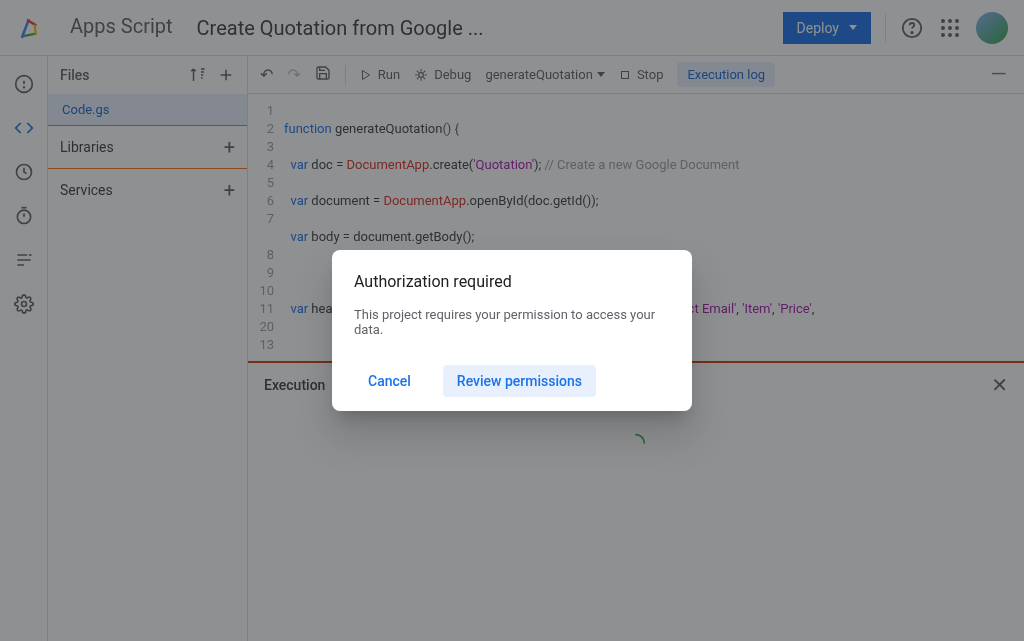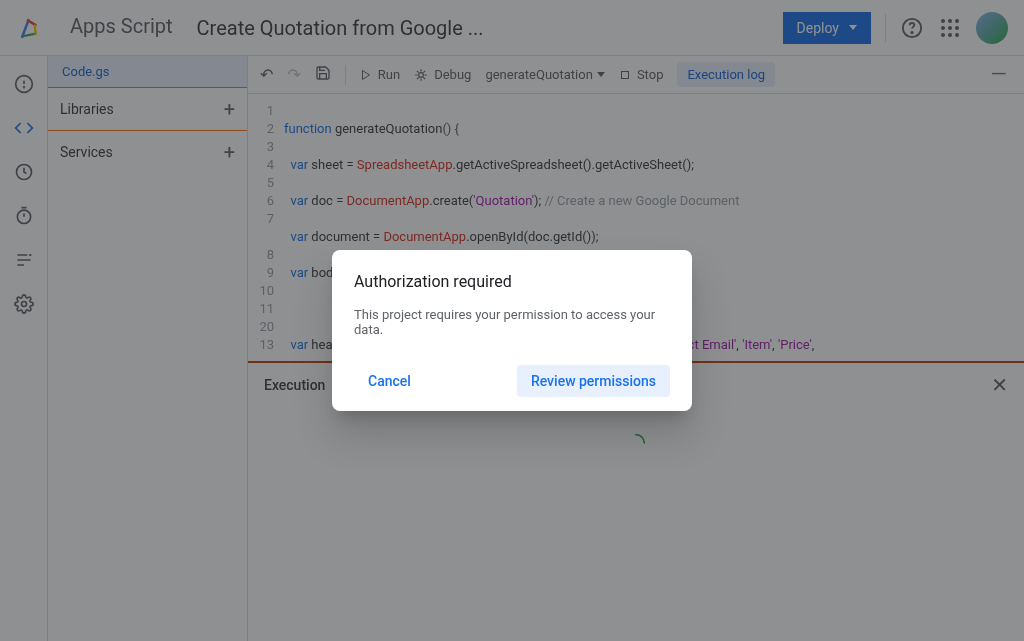--- a/index.html
+++ b/index.html
@@ -64,21 +64,21 @@
 .exec-head { display: flex; align-items: center; padding: 10px 16px; }
 .exec-head-title { font-size: 14px; color: #3c4043; font-weight: 500; }
 .exec-close { margin-left: auto; color: #5f6368; font-size: 20px; cursor: pointer; }
 .spinner-wrap { flex: 1; display: flex; align-items: flex-start; justify-content: center; padding-top: 26px; }
 
 
 .scrim { position: absolute; inset: 0; background: rgba(32,33,36,0.5); display: flex; align-items: flex-start; justify-content: center; padding-top: 250px; z-index: 100; }
 .dialog { width: 360px; background: #fff; border-radius: 8px; box-shadow: 0 11px 15px -7px rgba(0,0,0,.2), 0 24px 38px 3px rgba(0,0,0,.14); padding: 22px 22px 14px; }
 .dlg-title { font-size: 16px; color: #202124; margin-bottom: 16px; }
 .dlg-msg { font-size: 13px; color: #5f6368; margin-bottom: 28px; }
-.dlg-actions { display: flex; justify-content: space-between; gap: 12px; }
+.dlg-actions { display: flex; justify-content: flex-start; gap: 18px; }
 .dlg-btn { border: none; background: none; font-size: 14px; font-weight: 500; padding: 8px 14px; border-radius: 4px; cursor: pointer; }
 .dlg-cancel { color: #1a73e8; }
 .dlg-review { color: #1a73e8; background: #e8f0fe; }
 </style>
 </head>
 <body>
 
 <div class="header">
   <div class="logo-wrap">
     <svg class="logo-icon" viewBox="0 0 24 24">
@@ -155,20 +155,31 @@
     </div>
     <div class="rail-icon">
       <svg width="20" height="20" viewBox="0 0 24 24" fill="none" stroke="currentColor" stroke-width="2">
           <circle cx="12" cy="12" r="3"></circle>
           <path d="M19.4 15a1.65 1.65 0 00.33 1.82l.06.06a2 2 0 11-2.83 2.83l-.06-.06a1.65 1.65 0 00-1.82-.33 1.65 1.65 0 00-1 1.51V21a2 2 0 01-4 0v-.09a1.65 1.65 0 00-1-1.51 1.65 1.65 0 00-1.82.33l-.06.06a2 2 0 11-2.83-2.83l.06-.06a1.65 1.65 0 00.33-1.82 1.65 1.65 0 00-1.51-1H3a2 2 0 010-4h.09a1.65 1.65 0 001.51-1 1.65 1.65 0 00-.33-1.82l-.06-.06a2 2 0 112.83-2.83l.06.06a1.65 1.65 0 001.82.33 1.65 1.65 0 001-1.51V3a2 2 0 014 0v.09a1.65 1.65 0 001 1.51 1.65 1.65 0 001.82-.33l.06-.06a2 2 0 112.83 2.83l-.06.06a1.65 1.65 0 00-.33 1.82 1.65 1.65 0 001.51 1H21a2 2 0 010 4h-.09a1.65 1.65 0 00-1.51 1z"></path>
         </svg>
     </div>
   </div>
 
   <div class="sidebar">
+    <div class="sb-header">
+      <span class="sb-title">Files</span>
+      <div class="sb-actions">
+        <svg class="sb-icon" viewBox="0 0 24 24" fill="none" stroke="currentColor" stroke-width="2">
+            <path d="M6 4v16M6 4l-3 3M6 4l3 3M16 4h5M16 8h4M16 12h3M16 16h2"></path>
+          </svg>
+        <svg class="sb-icon" viewBox="0 0 24 24" stroke="currentColor" stroke-width="2">
+            <path d="M12 5v14M5 12h14"></path>
+          </svg>
+      </div>
+    </div>
     <div class="file-active">Code.gs</div>
     <div class="sb-row">
       <span>Libraries</span>
       <span class="plus">+</span>
     </div>
     <div class="sb-row">
       <span>Services</span>
       <span class="plus">+</span>
     </div>
   </div>
@@ -223,21 +234,20 @@
           <div></div>
           <div>8</div>
           <div>9</div>
           <div>10</div>
           <div>11</div>
           <div>20</div>
           <div>13</div>
       </div>
       <div class="code">
 <div><span class="kw">function</span><span> generateQuotation</span><span class="pun">() {</span></div>
-<div>  <span class="vk">var</span><span> sheet = </span><span class="fn">SpreadsheetApp</span><span>.getActiveSpreadsheet().getActiveSheet();</span></div>
 <div>  <span class="vk">var</span><span> doc = </span><span class="fn">DocumentApp</span><span>.create(</span><span class="str">'Quotation'</span><span>); </span><span class="cmt">// Create a new Google Document</span></div>
 <div>  <span class="vk">var</span><span> document = </span><span class="fn">DocumentApp</span><span>.openById(doc.getId());</span></div>
 <div>  <span class="vk">var</span><span> body = document.getBody();</span></div>
 <div> </div>
 <div>  <span class="vk">var</span><span> header = [</span><span class="str">'Company Name'</span><span>, </span><span class="str">'Company ID'</span><span>, </span><span class="str">'Contact Person'</span><span>, </span><span class="str">'Contact Email'</span><span>, </span><span class="str">'Item'</span><span>, </span><span class="str">'Price'</span><span>,</span></div>
 
 
 
 
 

